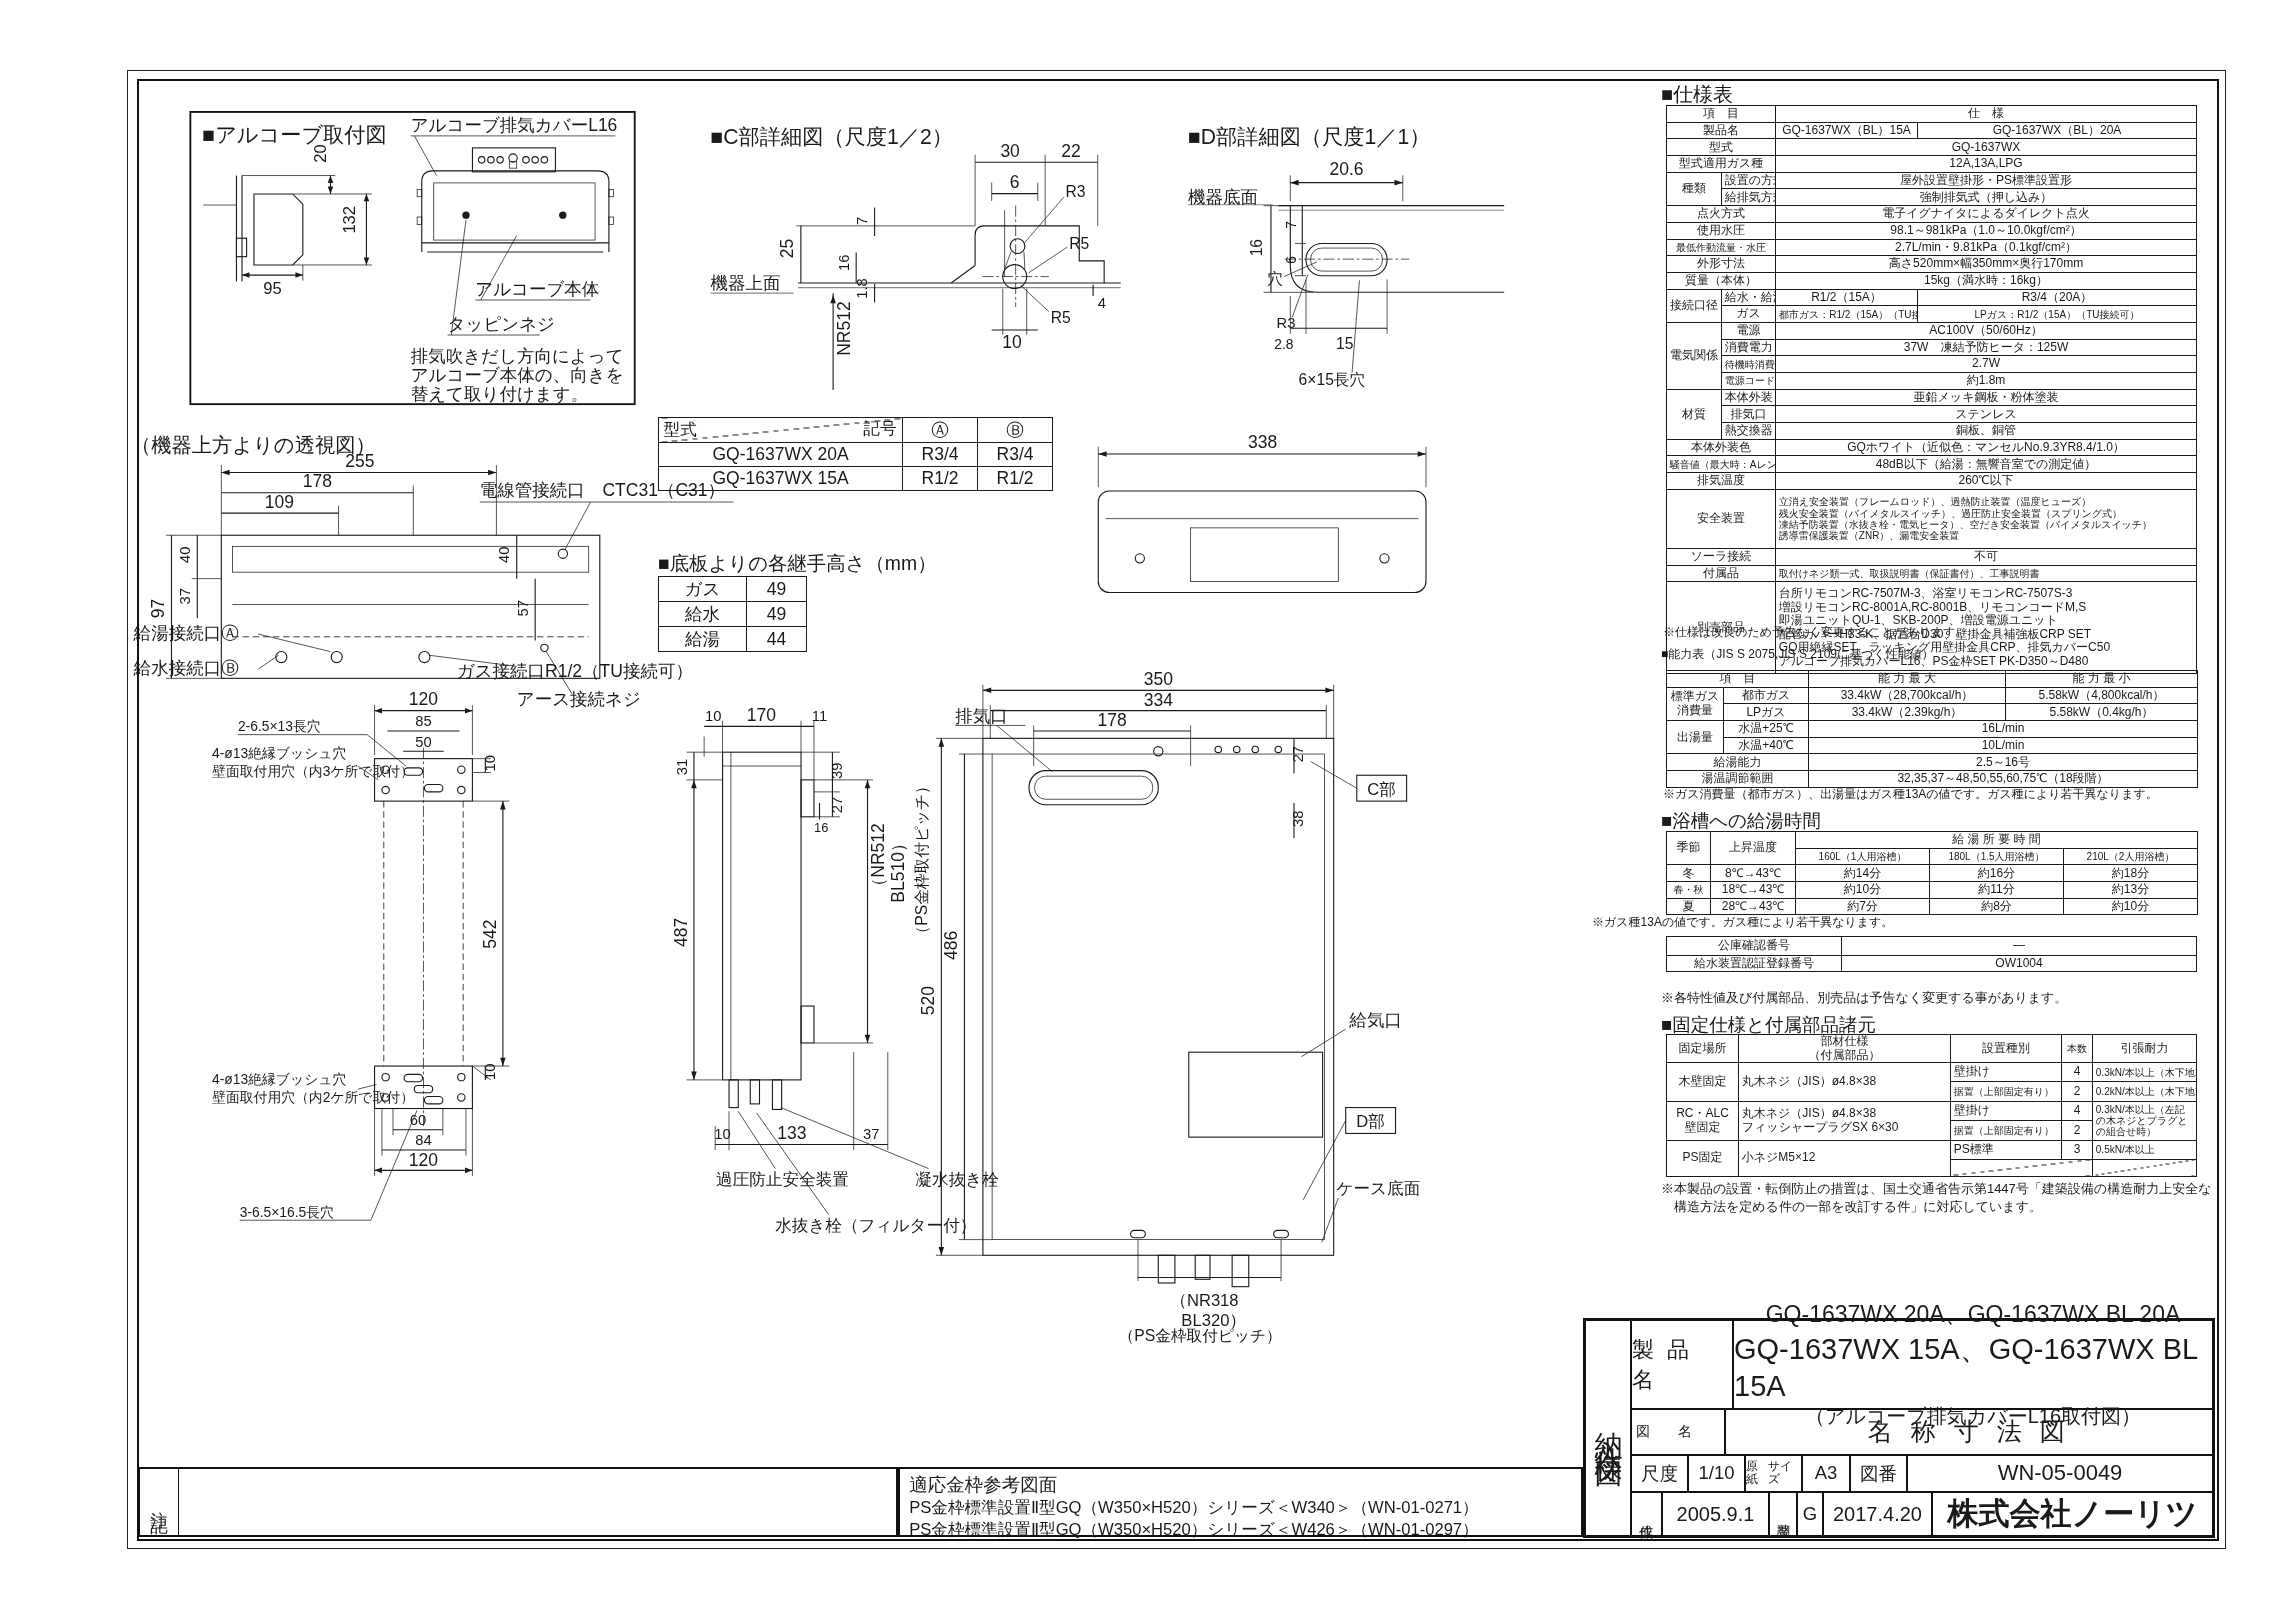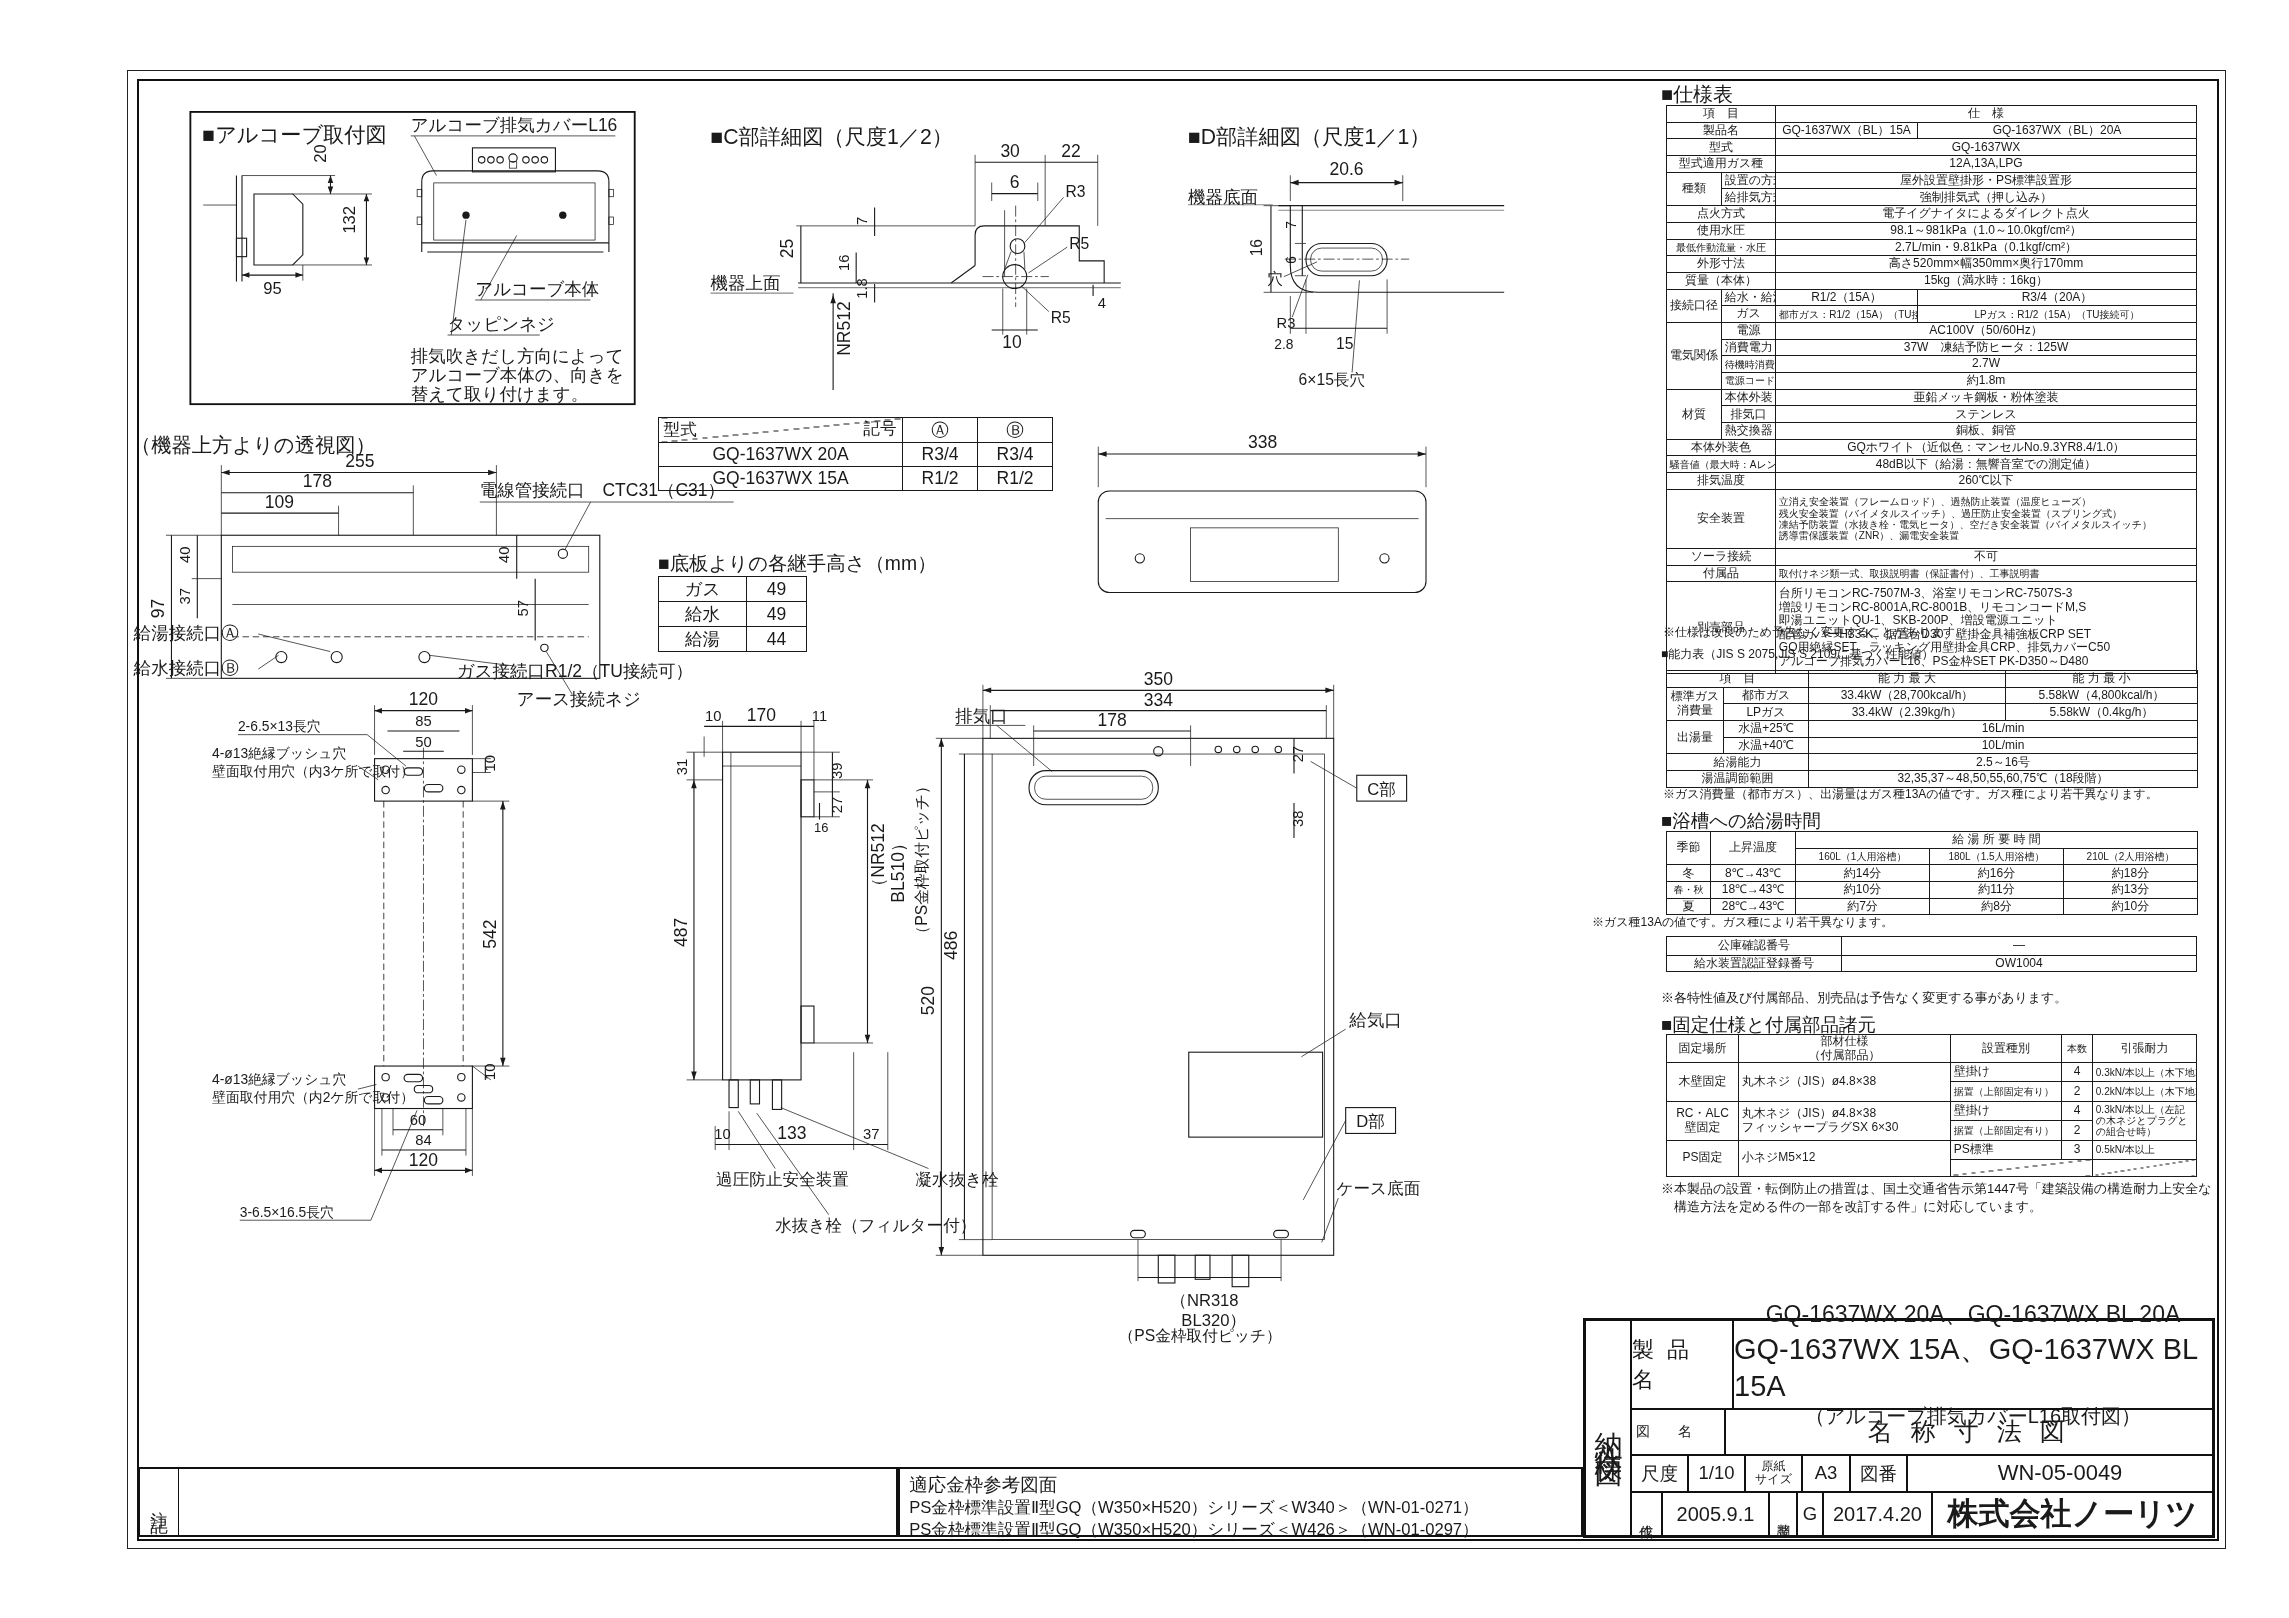--- a/index.html
+++ b/index.html
@@ -867,21 +867,21 @@
         <div style="font-size:20px">（アルコーブ排気カバーL16取付図）</div>
       </div>
     </div>
     <div style="display:flex;height:48px">
       <div class="cell" style="width:94px;font-size:14px;letter-spacing:28px;padding-left:0;box-sizing:border-box">図名</div>
       <div class="cell" style="flex:1;font-size:25px;letter-spacing:5.5px;box-sizing:border-box">名 称 寸 法 図</div>
     </div>
     <div style="display:flex;height:39px">
       <div class="cell" style="width:57px;font-size:18.5px;box-sizing:border-box">尺度</div>
       <div class="cell" style="width:57px;font-size:18.5px;box-sizing:border-box">1/10</div>
-      <div class="cell" style="width:57px;font-size:12px;flex-direction:column;line-height:1.1;box-sizing:border-box">
+      <div class="cell" style="width:57px;font-size:12px;flex-direction:row;line-height:1.1;box-sizing:border-box">
         <div>原紙</div>
         <div>サイズ</div>
       </div>
       <div class="cell" style="width:48px;font-size:18.5px;box-sizing:border-box">A3</div>
       <div class="cell" style="width:57px;font-size:18.5px;box-sizing:border-box">図番</div>
       <div class="cell" style="flex:1;font-size:22px;box-sizing:border-box">WN-05-0049</div>
     </div>
     <div style="display:flex;flex:1">
       <div class="cell vtext" style="width:31px;font-size:14px;box-sizing:border-box">作成</div>
       <div class="cell" style="width:107px;font-size:20px;box-sizing:border-box">2005.9.1</div>

